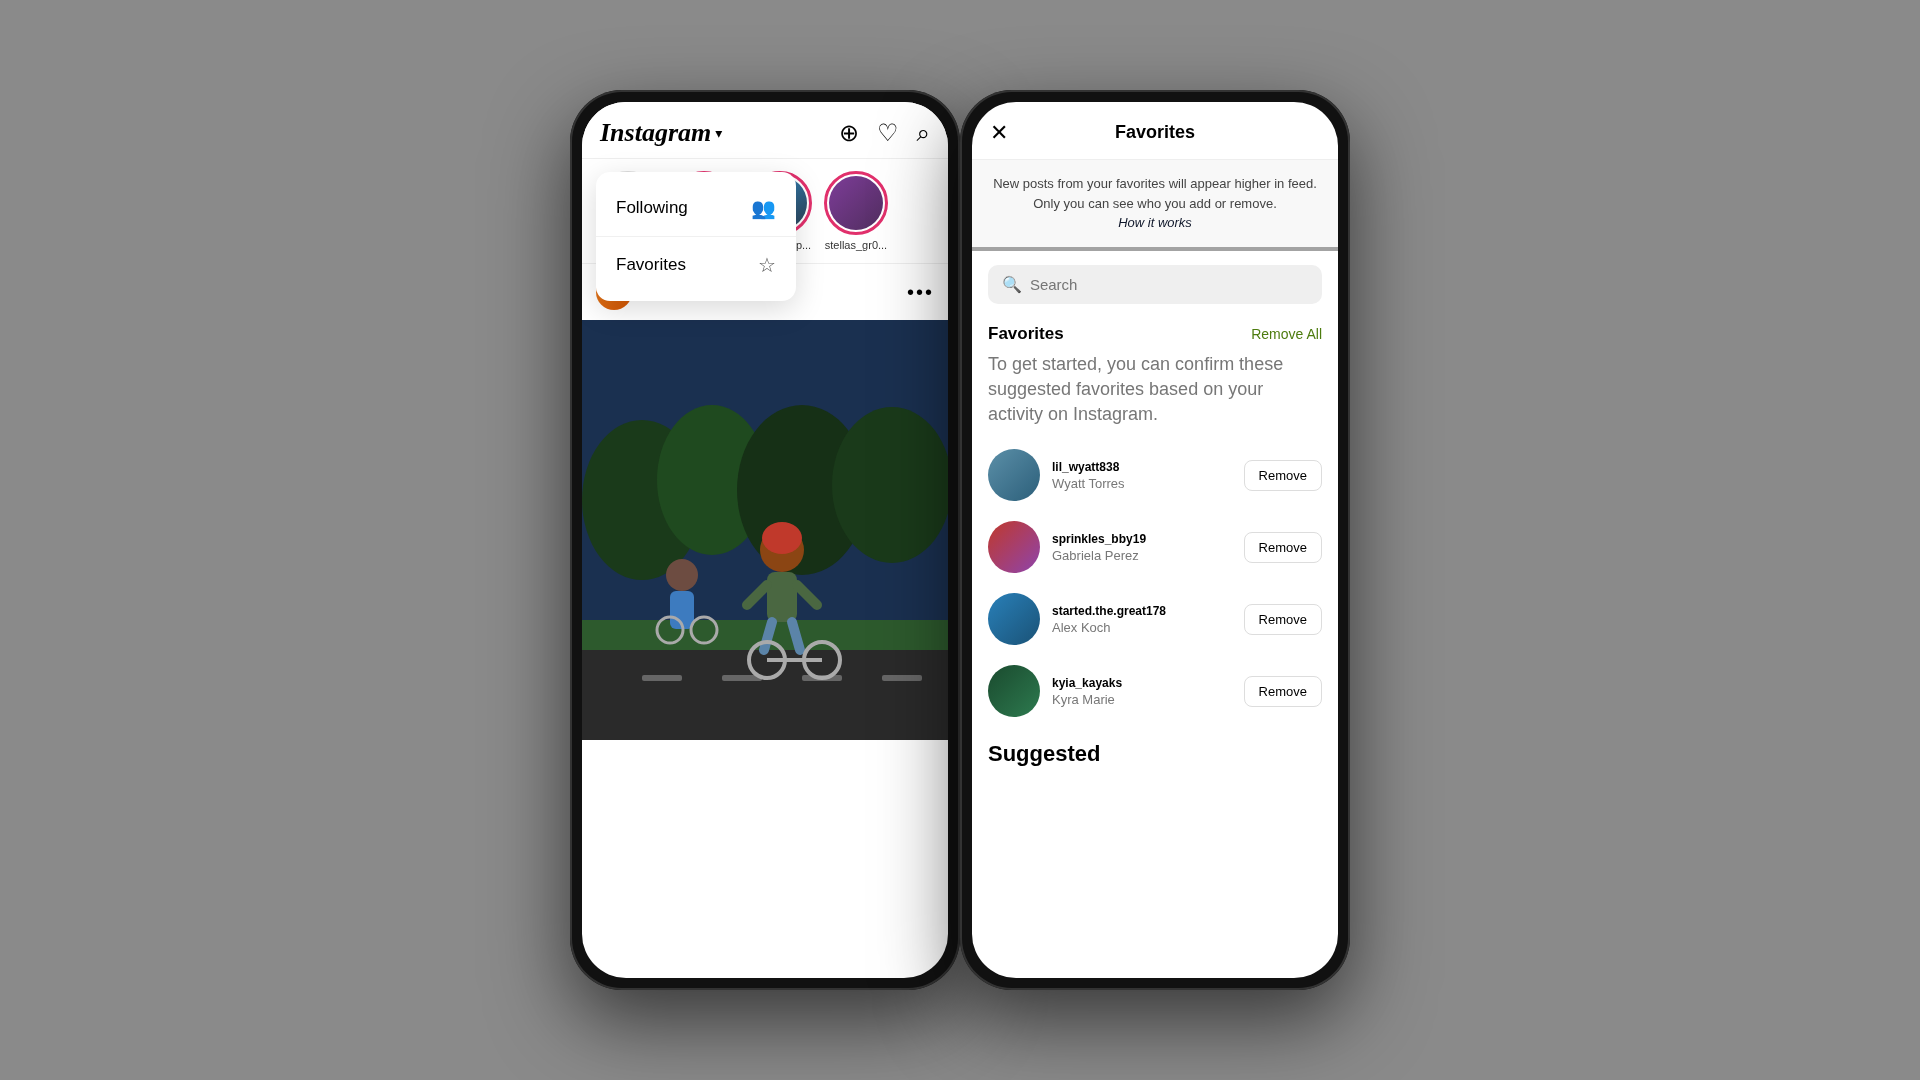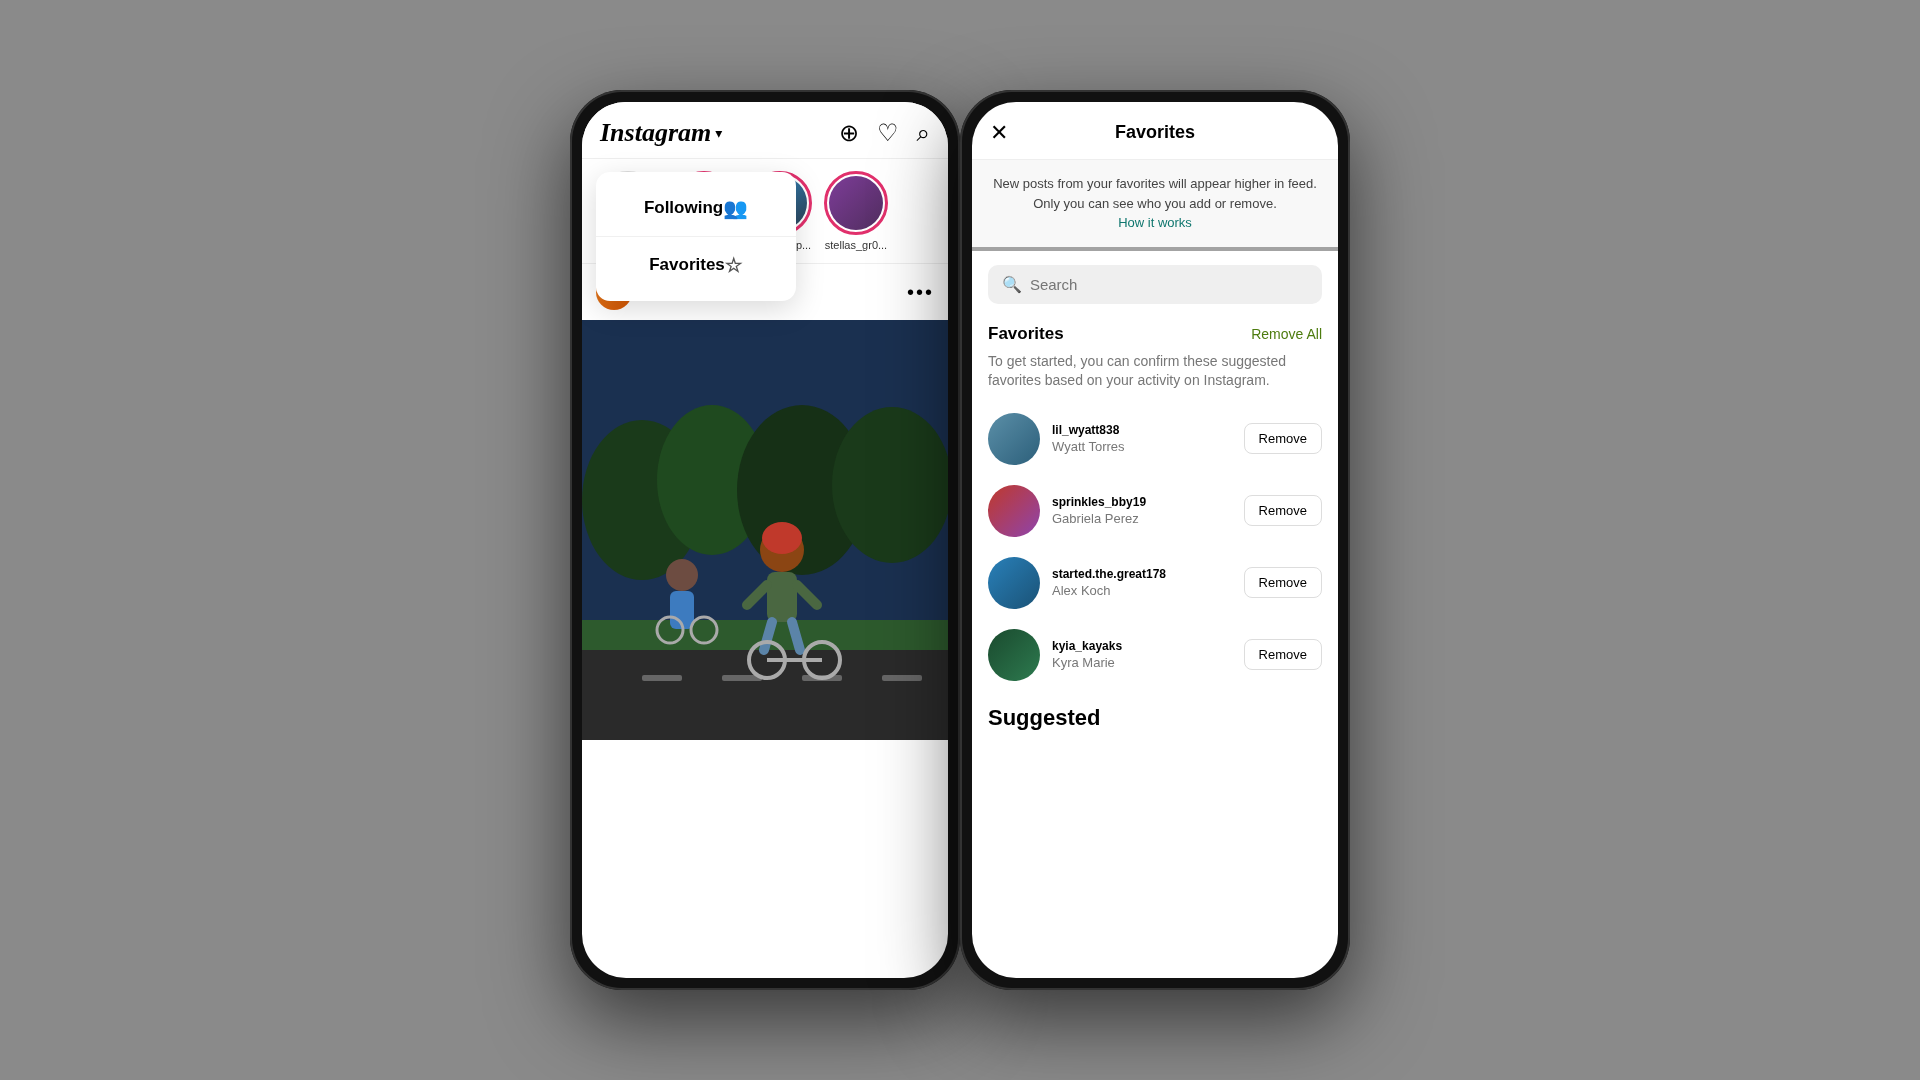--- a/index.html
+++ b/index.html
@@ -93,24 +93,24 @@
       border-radius: 14px;
       box-shadow: 0 8px 30px rgba(0,0,0,0.15);
       z-index: 10;
       width: 200px;
       padding: 8px 0;
     }
 
     .dropdown-item {
       display: flex;
       align-items: center;
-      justify-content: center;
+      justify-content: space-between;
       padding: 16px 20px;
       font-size: 17px;
-      font-weight: 700;
+      font-weight: 400;
       color: #000;
       cursor: pointer;
     }
 
     .dropdown-item:first-child {
       border-bottom: 1px solid #f0f0f0;
     }
 
     .dropdown-icon {
       font-size: 20px;
@@ -261,23 +261,24 @@
       padding: 14px 18px;
       text-align: center;
       font-size: 13px;
       color: #444;
       line-height: 1.5;
       background: #f8f8f8;
       border-bottom: 4px solid #a3a3a3;
     }
 
     .fav-subtitle a {
-      color: #0f766e;
+      color: #0f172a;
       text-decoration: none;
       font-weight: 500;
+      font-style: italic;
     }
 
     .fav-search {
       margin: 14px 16px;
       display: flex;
       align-items: center;
       background: #efefef;
       border-radius: 10px;
       padding: 10px 14px;
       gap: 8px;
@@ -311,21 +312,21 @@
     }
 
     .fav-remove-all {
       font-size: 14px;
       color: #4d7c0f;
       cursor: pointer;
     }
 
     .fav-desc {
       padding: 0 16px 12px;
-      font-size: 14px;
+      font-size: 18px;
       color: #777;
       line-height: 1.4;
     }
 
     .fav-list {
       flex: 1;
       overflow-y: auto;
     }
 
     .fav-item {

